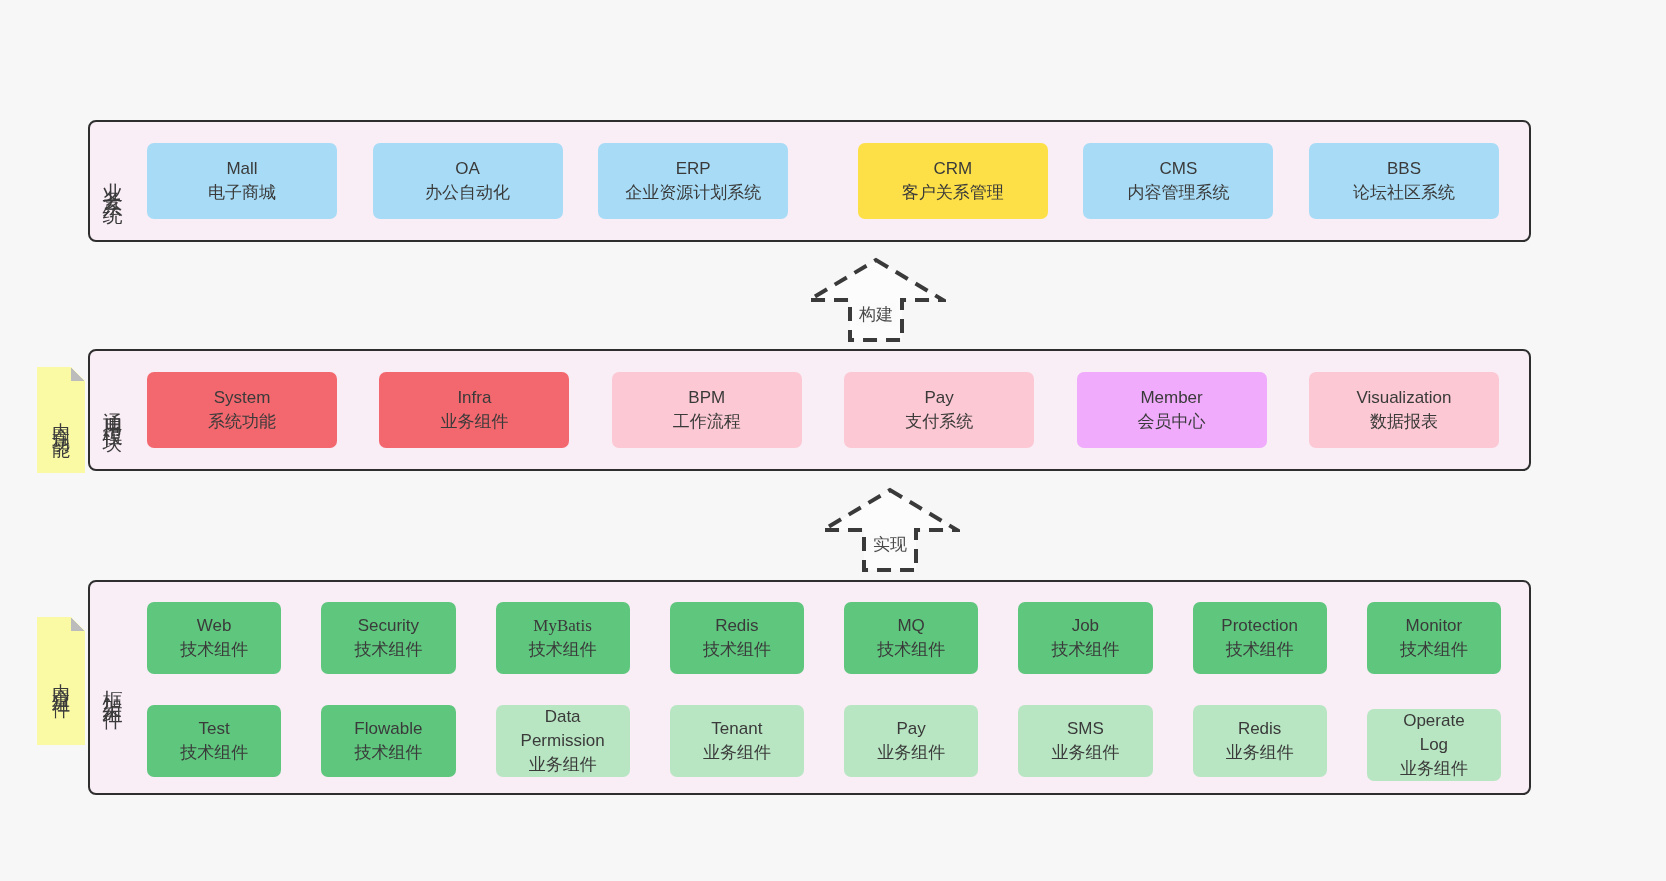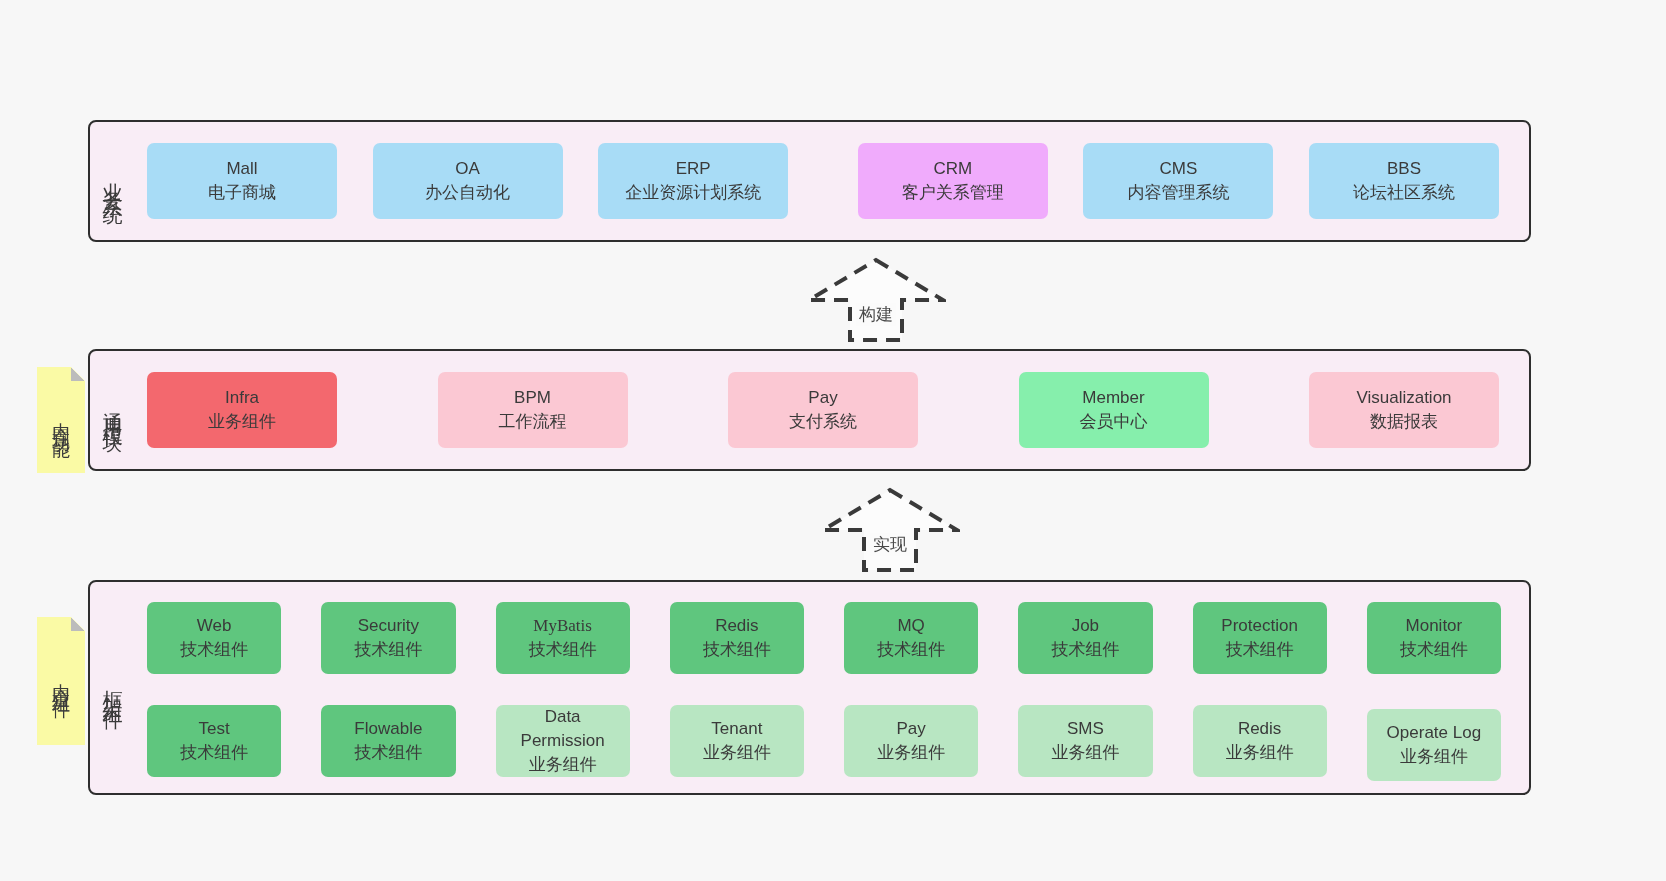--- a/index.html
+++ b/index.html
@@ -51,21 +51,21 @@
 
   .box {
     border-radius: 7px;
     display: flex;
     flex-direction: column;
     justify-content: center;
     align-items: flex-end;
     text-align: center;
     font-size: 17px;
     line-height: 1.42;
-    padding: 2px 10px;
+    padding: 2px 22px;
   }
   .row-6 .box  { width: 190px; height: 76px; }
   .row-8a .box, .row-8b .box { width: 140px; height: 72px; }
   .box-title, .box-subtitle { width: 100%; }
 
   .tag {
     position: absolute;
     left: 37px;
     width: 48px;
     background: #fafaa5;
@@ -123,21 +123,21 @@
         <div class="box-subtitle">电子商城</div>
       </div>
       <div class="box" style="background: rgb(168, 220, 246);">
         <div class="box-title">OA</div>
         <div class="box-subtitle">办公自动化</div>
       </div>
       <div class="box" style="background: rgb(168, 220, 246);">
         <div class="box-title">ERP</div>
         <div class="box-subtitle">企业资源计划系统</div>
       </div>
-      <div class="box" style="background: #f0abfc; margin-left: 34px;">
+      <div class="box" style="background: #fde047; margin-left: 34px;">
         <div class="box-title">CRM</div>
         <div class="box-subtitle">客户关系管理</div>
       </div>
       <div class="box" style="background: rgb(168, 220, 246);">
         <div class="box-title">CMS</div>
         <div class="box-subtitle">内容管理系统</div>
       </div>
       <div class="box" style="background: rgb(168, 220, 246);">
         <div class="box-title">BBS</div>
         <div class="box-subtitle">论坛社区系统</div>
@@ -149,32 +149,36 @@
   <svg viewBox="0 0 140 86">
     <polygon points="70,3 137,43 96,43 96,83 44,83 44,43 3,43" fill="#fcfcfc" stroke="#3a3a3a" stroke-width="4" stroke-dasharray="14 9"></polygon>
   </svg>
   <span class="arrow-label">构建</span>
 </div>
 
 <section class="layer" id="layer-common">
   <div class="layer-label">通用模块</div>
   <div class="boxes row-6">
       <div class="box" style="background: rgb(243, 104, 110);">
+        <div class="box-title">System</div>
+        <div class="box-subtitle">系统功能</div>
+      </div>
+      <div class="box" style="background: rgb(243, 104, 110);">
         <div class="box-title">Infra</div>
         <div class="box-subtitle">业务组件</div>
       </div>
       <div class="box" style="background: rgb(251, 200, 211);">
         <div class="box-title">BPM</div>
         <div class="box-subtitle">工作流程</div>
       </div>
       <div class="box" style="background: rgb(251, 200, 211);">
         <div class="box-title">Pay</div>
         <div class="box-subtitle">支付系统</div>
       </div>
-      <div class="box" style="background: #86efac;">
+      <div class="box" style="background: #f0abfc;">
         <div class="box-title">Member</div>
         <div class="box-subtitle">会员中心</div>
       </div>
       <div class="box" style="background: rgb(251, 200, 211);">
         <div class="box-title">Visualization</div>
         <div class="box-subtitle">数据报表</div>
       </div>
     </div>
 </section>
 <div class="tag" id="tag-common">

